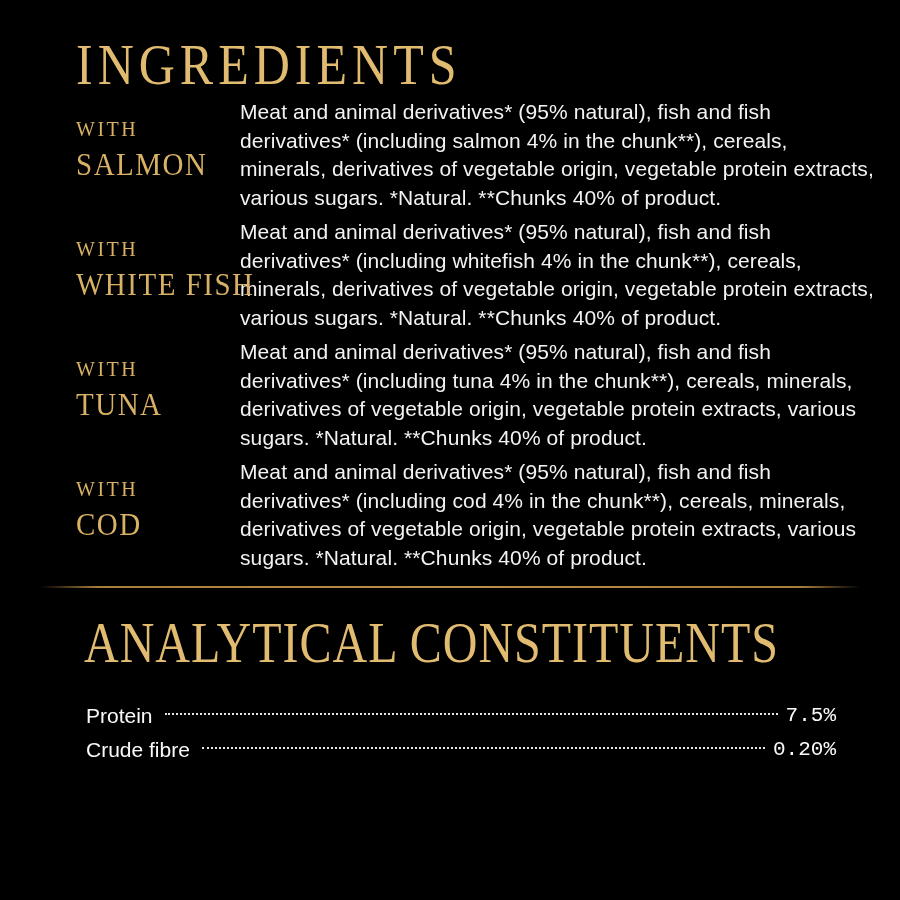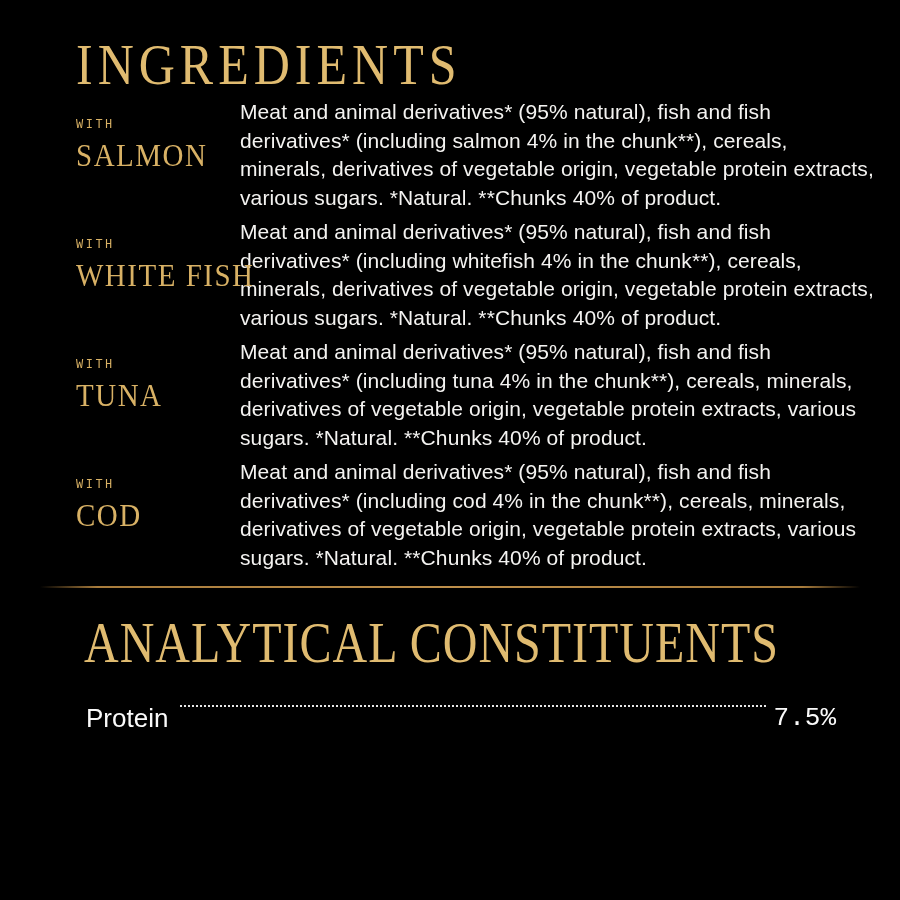--- a/index.html
+++ b/index.html
@@ -37,23 +37,23 @@
     display:flex;
     padding:0 24px 0 76px;
     margin-bottom:6px;
   }
   .variant{
     flex:0 0 164px;
     width:164px;
     padding-top:20px;
   }
   .variant .with{
-    font-family:Liberation Mono, monospace;
+    font-family:Liberation Serif, serif;
     color:var(--gold-dim);
-    font-size:12px;
+    font-size:20px;
     letter-spacing:2.5px;
     margin-bottom:6px;
   }
   .variant .name{
     font-family:"Liberation Serif", serif;
     color:var(--gold-dim);
     font-size:29px;
     letter-spacing:1.5px;
     white-space:nowrap;
     transform:scaleY(1.08);
@@ -90,23 +90,23 @@
     margin:0;
     padding:10px 0 0 84px;
     transform:scaleY(1.18);
     transform-origin:left top;
     white-space:nowrap;
   }
 
   .ac-table{margin:42px 64px 0 86px;}
   .ac-row{
     display:flex;
-    align-items:flex-start;
+    align-items:center;
     color:#FAFAFA;
-    font-size:26px;
+    font-size:21px;
     line-height:1;
     margin-bottom:13px;
   }
   .ac-label{white-space:nowrap;}
   .ac-leader{
     flex:1;
     height:0;
     border-bottom:2px dotted #E6E6E6;
     margin:0 8px 4px 12px;
   }
@@ -162,17 +162,22 @@
   <div class="ac-table">
 
     <div class="ac-row">
       <span class="ac-label">Protein</span>
       <span class="ac-leader"></span>
       <span class="ac-value">7.5%</span>
     </div>
 
 
 
+    <div class="ac-row">
+      <span class="ac-label">Crude fibre</span>
+      <span class="ac-leader"></span>
+      <span class="ac-value">0.20%</span>
+    </div>
 
 
   </div>
 
 </div>
 
 </body></html>

